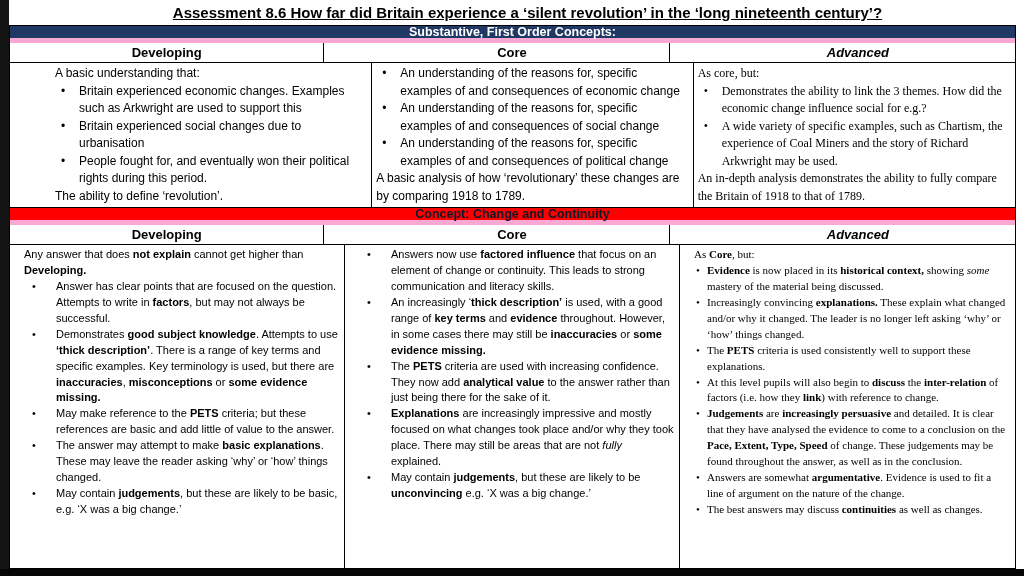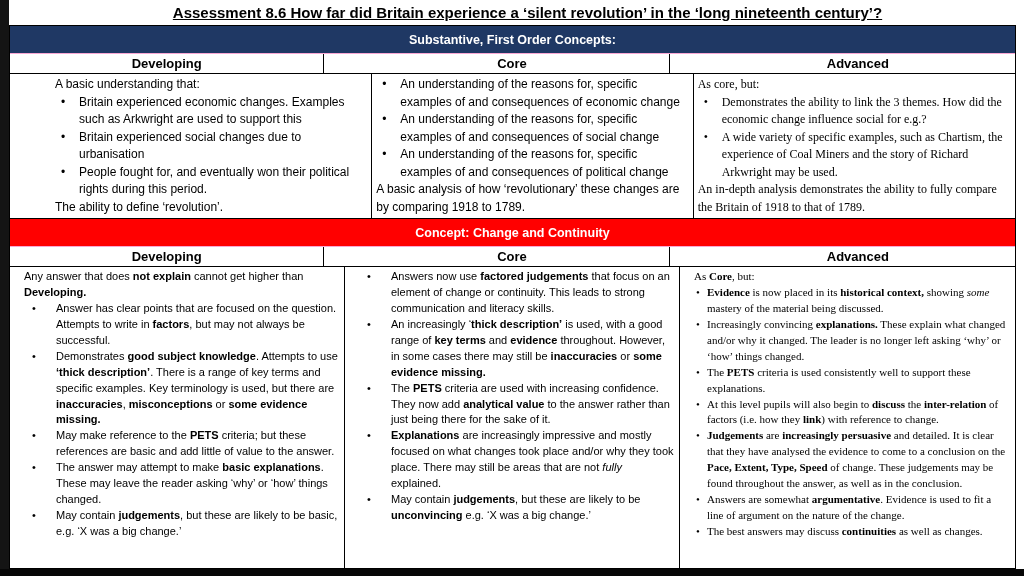--- a/index.html
+++ b/index.html
@@ -18,31 +18,31 @@
   .title {
     height:25px; flex:none;
     display:flex; align-items:center; justify-content:center;
     font-weight:bold; font-size:15px; color:#000;
     text-decoration:underline;
     white-space:nowrap;
     margin-left:30px;
   }
   .rubric { flex:1; display:flex; flex-direction:column; border:1px solid #000; border-bottom:none; min-height:0; }
   .banner {
-    height:28px; flex:none;
+    height:17px; flex:none;
     display:flex; align-items:center; justify-content:center;
     font-weight:bold; font-size:12.5px;
-    border-bottom:1px solid #f9a8d4;
+    border-bottom:5px solid #f9a8d4;
   }
   .hdr-row { display:grid; grid-template-columns:1fr 1fr 1fr; border-bottom:1px solid #000; flex:none;gap:31px; }
   .hdr {
     height:19px; display:flex; align-items:center; justify-content:center;
     font-weight:bold; font-size:13px; border-right:1px solid #000;
   }
-  .hdr:last-child { border-right:none; }
+  .hdr:last-child { border-right:none;font-style:italic; }
   .body-row { display:grid; grid-template-columns:1fr 1fr 1fr; border-bottom:1px solid #000; min-height:0; }
   .body-row.sec0 { height:145px; flex:none;padding-left:41px; }
   .body-row.sec1 { flex:1; }
   .cell {
     border-right:1px solid #000; padding:2px 5px 2px 4px; overflow:hidden;
     color:#000;
   }
   .cell:last-child { border-right:none;font-family:Liberation Serif, serif; }
   .sec0 .cell { font-size:12px; line-height:1.46; }
   .sec1 .cell { font-size:11px; line-height:1.45;margin-left:10px; }
@@ -113,21 +113,21 @@
               <span class="dot">•</span>
               <span class="li-text">Demonstrates the ability to link the 3 themes. How did the economic change influence social for e.g.?</span>
             </div>
             <div class="li">
               <span class="dot">•</span>
               <span class="li-text">A wide variety of specific examples, such as Chartism, the experience of Coal Miners and the story of Richard Arkwright may be used.</span>
             </div>
             <div class="para">An in-depth analysis demonstrates the ability to fully compare the Britain of 1918 to that of 1789.</div>
           </div>
         </div>
-        <div class="banner" style="background: rgb(255, 0, 0); color: #ffffff;">Concept: Change and Continuity</div>
+        <div class="banner" style="background: rgb(255, 0, 0); color: #0f172a;">Concept: Change and Continuity</div>
         <div class="hdr-row">
           <div class="hdr">Developing</div>
           <div class="hdr">Core</div>
           <div class="hdr">Advanced</div>
         </div>
         <div class="body-row sec1">
           <div class="cell wide">
             <div class="para">Any answer that does <b>not explain</b> cannot get higher than <b>Developing.</b></div>
             <div class="li">
               <span class="dot">•</span>
@@ -146,21 +146,21 @@
               <span class="li-text">The answer may attempt to make <b>basic explanations</b>. These may leave the reader asking ‘why’ or ‘how’ things changed.</span>
             </div>
             <div class="li">
               <span class="dot">•</span>
               <span class="li-text">May contain <b>judgements</b>, but these are likely to be basic, e.g.  ‘X was a big change.’</span>
             </div>
           </div>
           <div class="cell wide">
             <div class="li">
               <span class="dot">•</span>
-              <span class="li-text">Answers now use <b>factored judgements</b> that focus on an element of change or continuity. This leads to strong communication and literacy skills.</span>
+              <span class="li-text">Answers now use <b>factored influence</b> that focus on an element of change or continuity. This leads to strong communication and literacy skills.</span>
             </div>
             <div class="li">
               <span class="dot">•</span>
               <span class="li-text">An increasingly ‘<b>thick description’</b> is used, with a good range of <b>key terms</b> and <b>evidence</b> throughout. However, in some cases there may still be <b>inaccuracies</b> or <b>some evidence missing.</b></span>
             </div>
             <div class="li">
               <span class="dot">•</span>
               <span class="li-text">The <b>PETS</b> criteria are used with increasing confidence. They now add <b>analytical value</b> to the answer rather than just being there for the sake of it.</span>
             </div>
             <div class="li">

